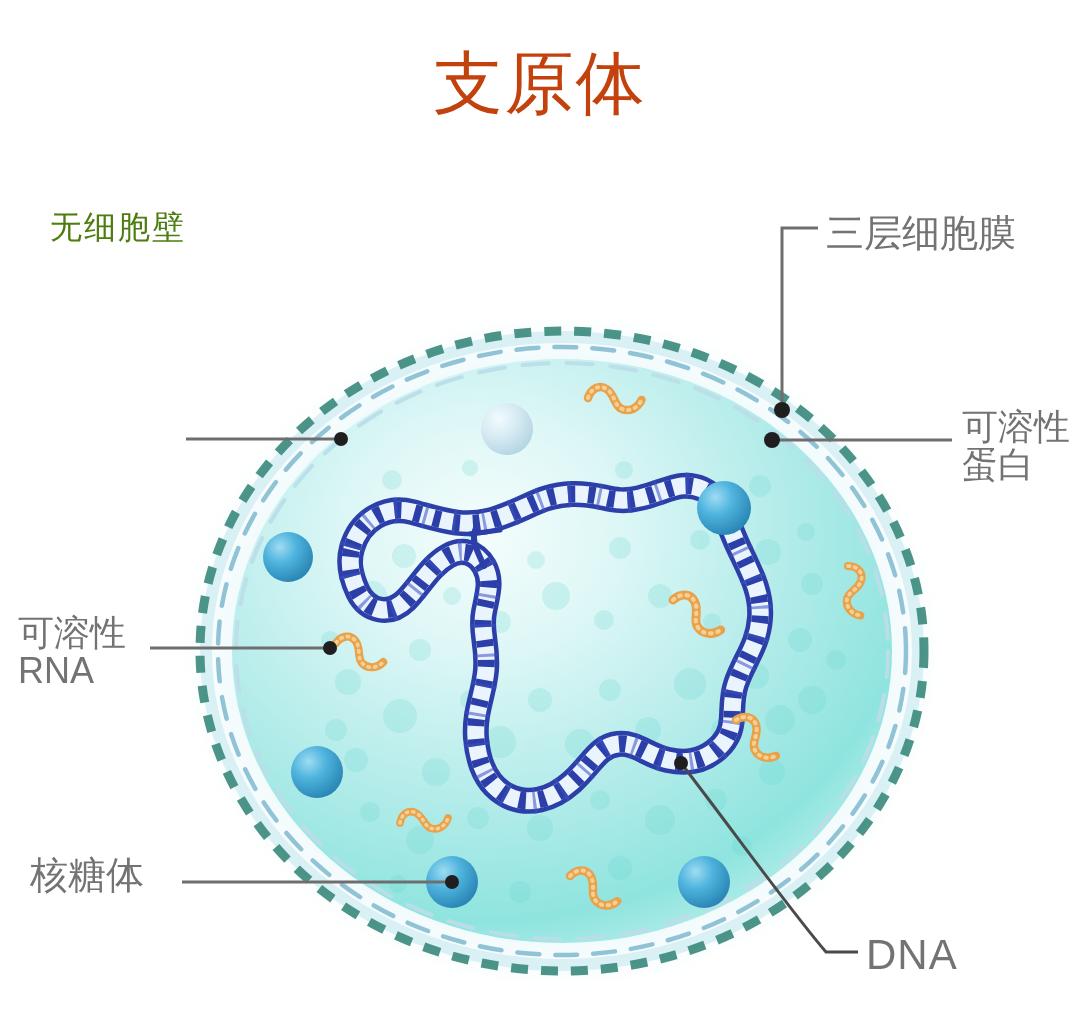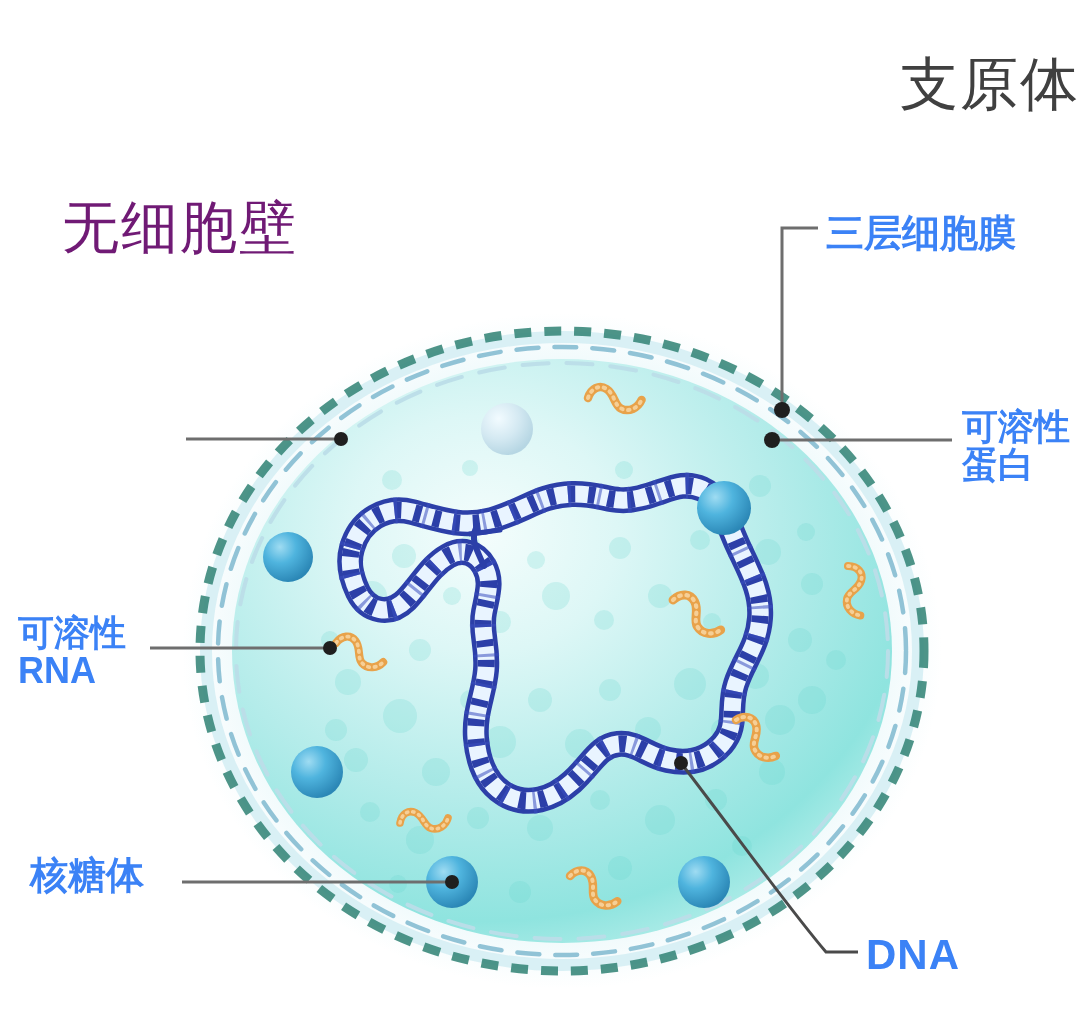--- a/index.html
+++ b/index.html
@@ -6,30 +6,30 @@
   html,body{margin:0;padding:0;background:#ffffff;}
   body{
     width:1080px;height:1020px;position:relative;overflow:hidden;
     font-family:"Liberation Sans","DejaVu Sans",sans-serif;
     background:#ffffff;
   }
   #stage{position:absolute;inset:0;width:1080px;height:1020px;}
   svg.layer{position:absolute;left:0;top:0;width:1080px;height:1020px;}
 
   .title{
-    position:absolute;left:0;top:36px;width:1080px;text-align:right;
-    font-size:58px;line-height:96px;color:#404040;font-weight:400;
+    position:absolute;left:0;top:36px;width:1080px;text-align:center;
+    font-size:69px;line-height:96px;color:#c2410c;font-weight:400;
     letter-spacing:2px;
   }
-  .lbl{position:absolute;color:#3b82f6;font-weight:700;white-space:pre-line;}
+  .lbl{position:absolute;color:#737373;font-weight:400;white-space:pre-line;}
   .lbl-cn{font-size:38px;line-height:46px;}
   .lbl-sm{font-size:36px;line-height:38px;}
   .lbl-nowall{
-    position:absolute;left:62px;top:196px;
-    font-size:57px;line-height:62px;color:#701a75;letter-spacing:2px;
+    position:absolute;left:50px;top:196px;
+    font-size:32px;line-height:62px;color:#4d7c0f;letter-spacing:2px;
   }
   .lbl-membrane{left:826px;top:210px;}
   .lbl-protein{left:962px;top:408px;}
   .lbl-cyto{left:30px;top:408px;}
   .lbl-rna{left:18px;top:614px;}
   .lbl-ribo{left:30px;top:852px;}
   .lbl-dna{left:866px;top:930px;font-size:42px;line-height:50px;letter-spacing:1px;}
 </style>
 </head>
 <body>

